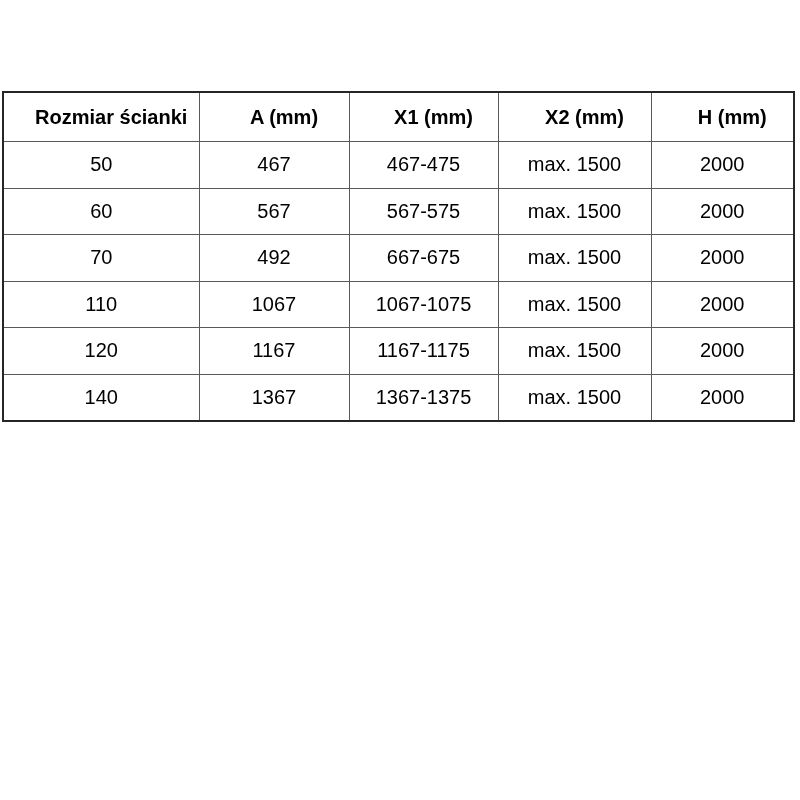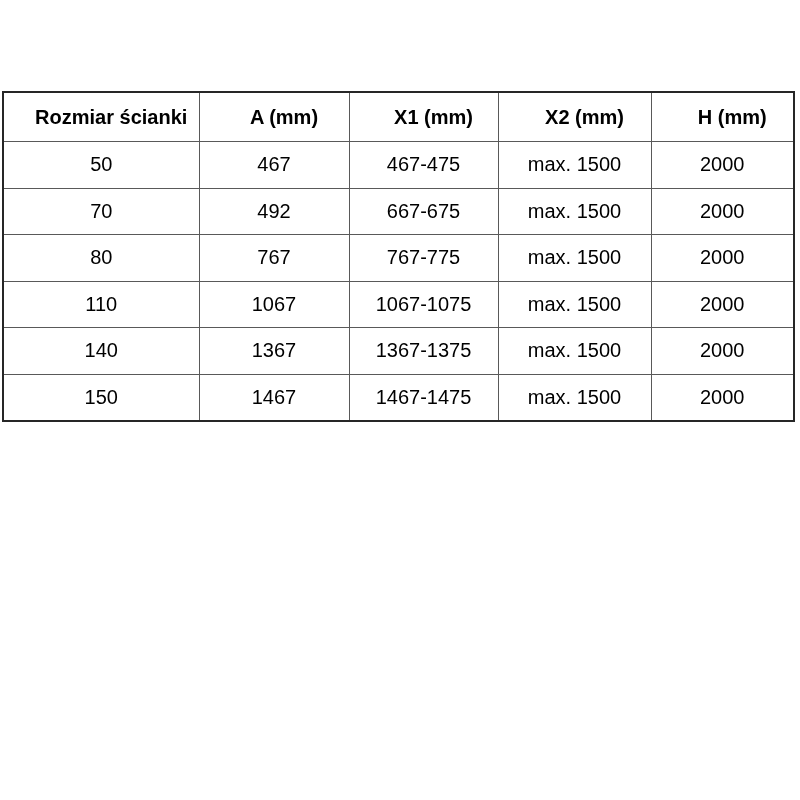--- a/index.html
+++ b/index.html
@@ -75,49 +75,49 @@
     </thead>
     <tbody id="table-body">
         <tr>
           <td>50</td>
           <td>467</td>
           <td>467-475</td>
           <td>max. 1500</td>
           <td>2000</td>
         </tr>
         <tr>
-          <td>70</td>
-          <td>492</td>
-          <td>667-675</td>
+          <td>60</td>
+          <td>567</td>
+          <td>567-575</td>
           <td>max. 1500</td>
           <td>2000</td>
         </tr>
         <tr>
-          <td>80</td>
-          <td>767</td>
-          <td>767-775</td>
+          <td>70</td>
+          <td>492</td>
+          <td>667-675</td>
           <td>max. 1500</td>
           <td>2000</td>
         </tr>
         <tr>
           <td>110</td>
           <td>1067</td>
           <td>1067-1075</td>
           <td>max. 1500</td>
           <td>2000</td>
         </tr>
         <tr>
-          <td>140</td>
-          <td>1367</td>
-          <td>1367-1375</td>
+          <td>120</td>
+          <td>1167</td>
+          <td>1167-1175</td>
           <td>max. 1500</td>
           <td>2000</td>
         </tr>
         <tr>
-          <td>150</td>
-          <td>1467</td>
-          <td>1467-1475</td>
+          <td>140</td>
+          <td>1367</td>
+          <td>1367-1375</td>
           <td>max. 1500</td>
           <td>2000</td>
         </tr>
       </tbody>
   </table>
 </div>
 
 </body></html>

